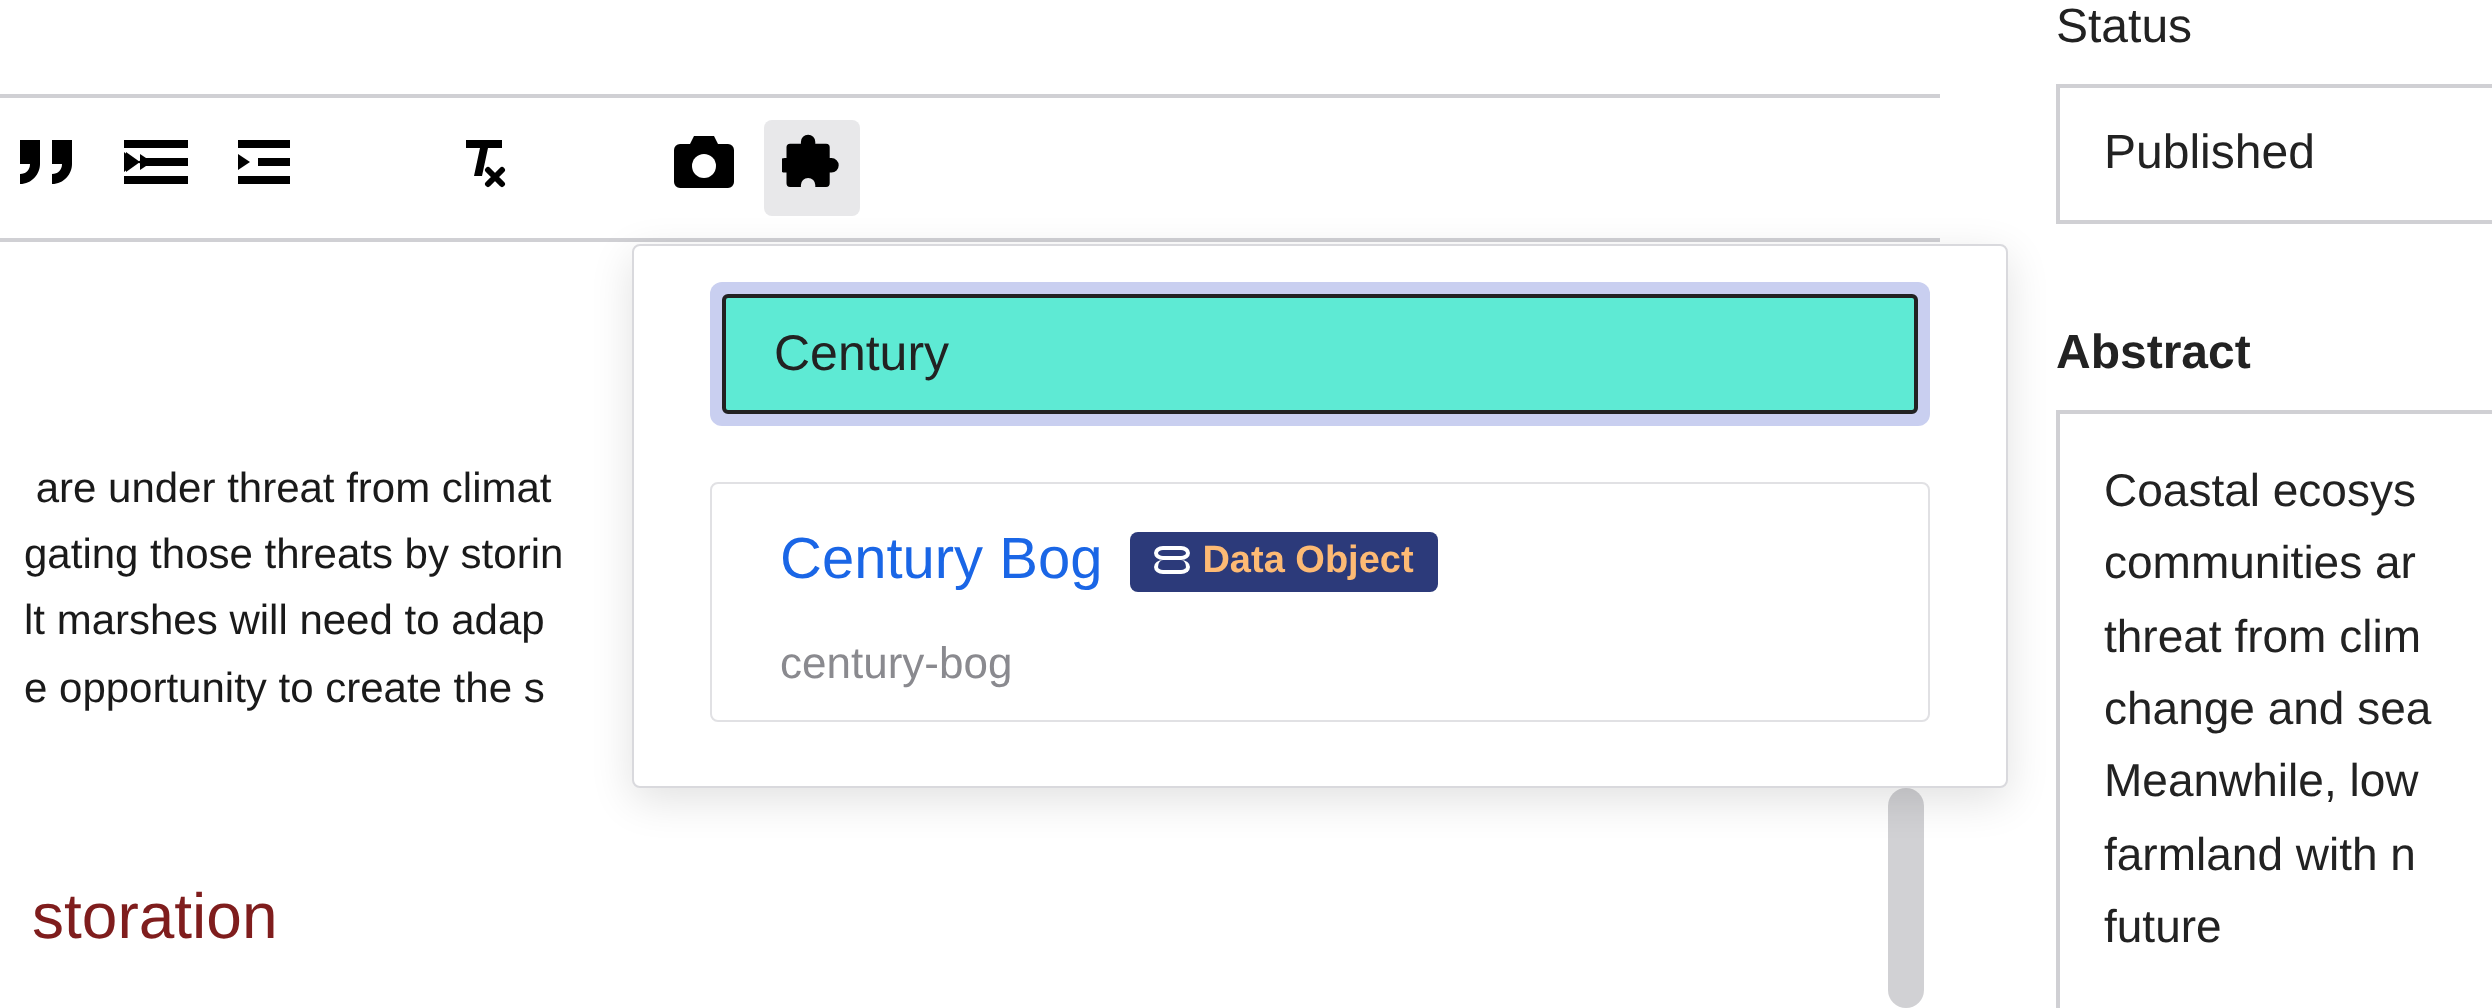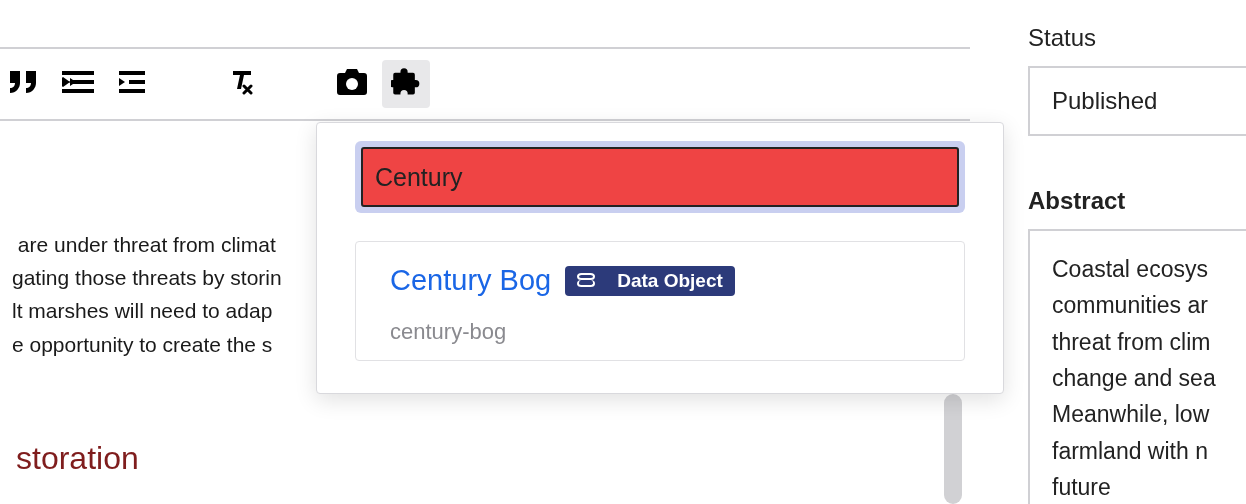--- a/index.html
+++ b/index.html
@@ -100,23 +100,23 @@
       height: 72px;
       background: #c9cff0;
       border-radius: 6px;
       padding: 6px;
     }
     .popup-search {
       width: 100%;
       height: 100%;
       border: 2px solid #222;
       outline: none;
-      background: #ef4444;
+      background: #5eead4;
       font-size: 25px;
-      padding: 0 12px;
+      padding: 0 24px;
       border-radius: 3px;
       font-family: inherit;
       color: #222;
     }
     .popup-result {
       position: absolute;
       left: 38px;
       top: 118px;
       right: 38px;
       height: 120px;
@@ -131,23 +131,23 @@
       gap: 14px;
     }
     .result-title {
       color: #1a66e6;
       font-size: 29px;
       font-weight: 400;
     }
     .badge {
       display: inline-flex;
       align-items: center;
-      gap: 22px;
+      gap: 6px;
       background: #2c3a7a;
-      color: #ffffff;
+      color: #fdba74;
       font-size: 19px;
       font-weight: 600;
       padding: 4px 12px;
       border-radius: 4px;
     }
     .badge-icon {
       width: 18px;
       height: 16px;
       position: relative;
     }
@@ -186,21 +186,20 @@
       position: absolute;
       left: 1028px;
       top: 0;
       right: 0;
       height: 504px;
     }
     .side-label {
       font-size: 24px;
       color: #222;
       margin-bottom: 14px;
-      margin-top: 24px;
     }
     .side-label.bold {
       font-weight: 700;
     }
     .status-box {
       border-left: 2px solid #d0d0d4;
       border-top: 2px solid #d0d0d4;
       border-bottom: 2px solid #d0d0d4;
       padding: 19px 0 19px 22px;
       font-size: 24px;

